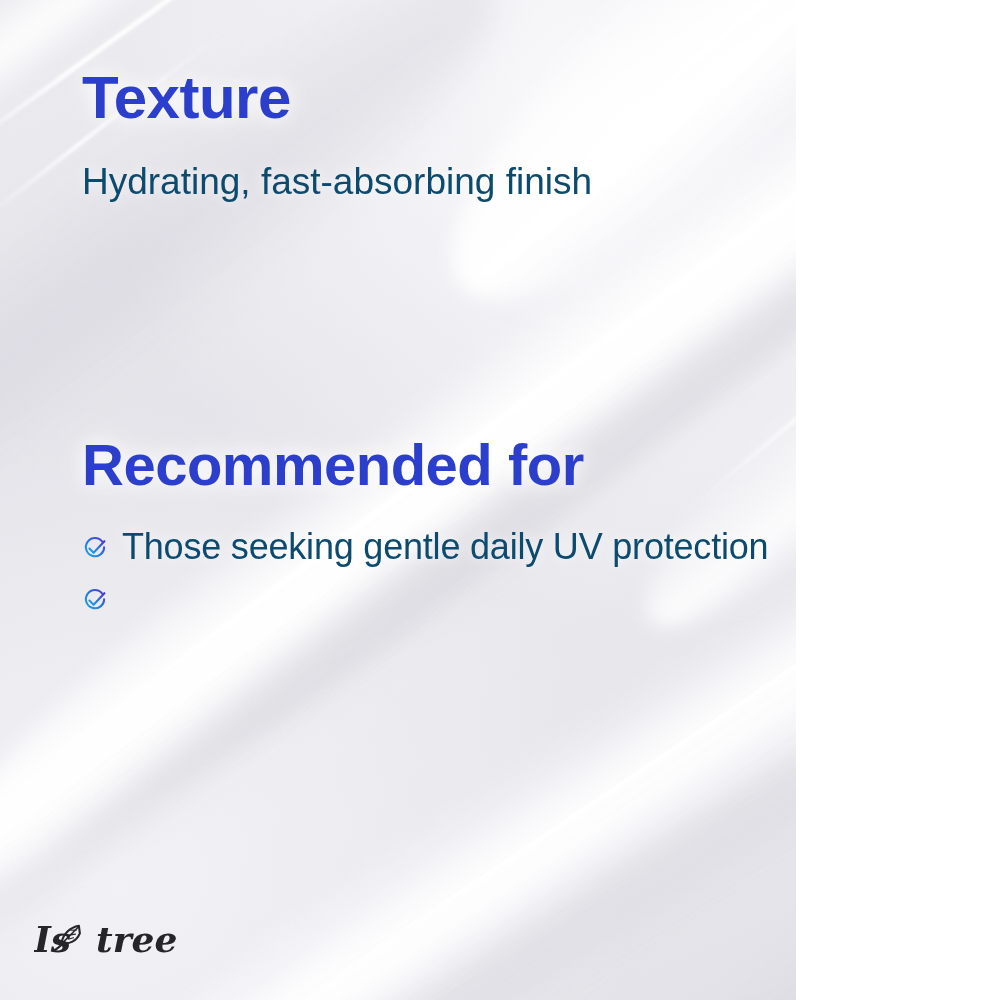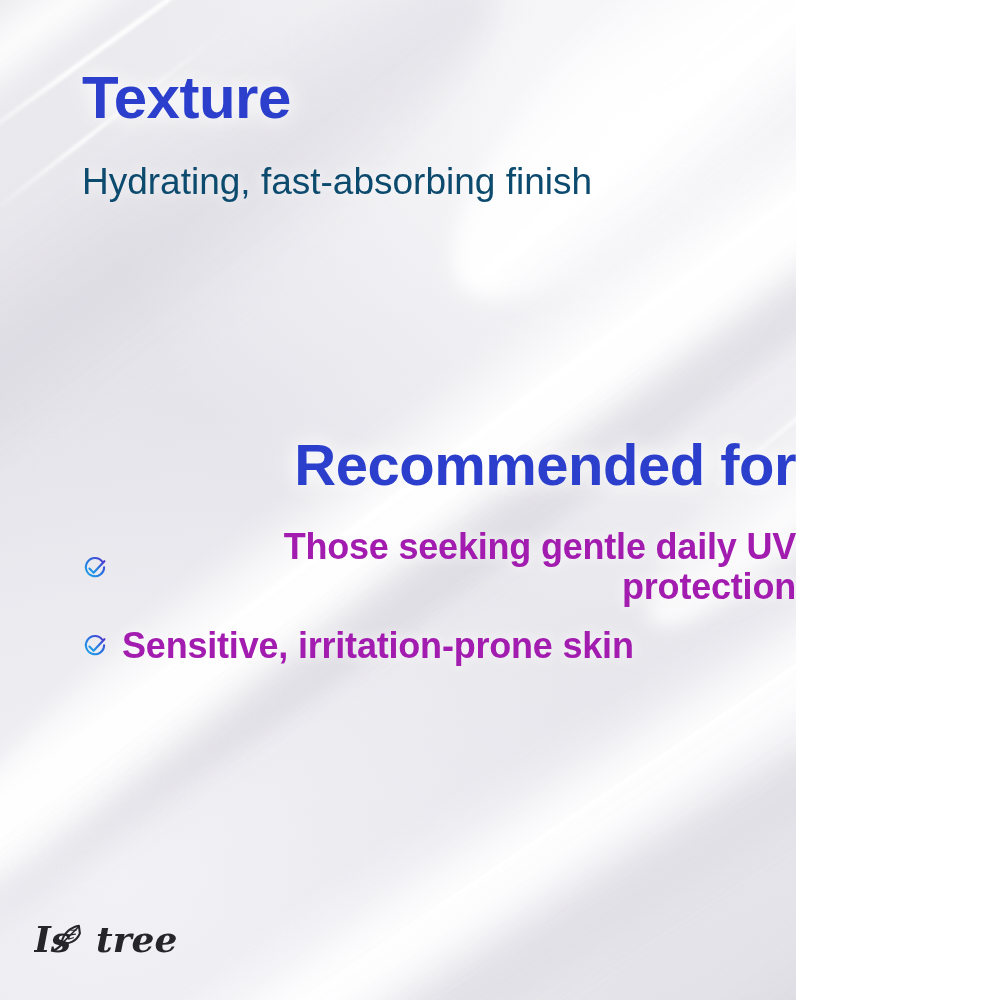--- a/index.html
+++ b/index.html
@@ -67,46 +67,45 @@
   #texture-block  { top:68px; }
   #texture-block .heading { font-size:60px; }
   #texture-block .sub {
     margin-top:34px;
     font-size:37px;
     color:#0c4a6e;
     line-height:1.1;
     text-shadow:0 0 14px rgba(255,255,255,.9);
   }
 
-  #recommended-block { top:436px;text-align:right; }
+  #recommended-block { top:436px; }
   #recommended-block .heading { font-size:58px; }
 
   .bullet-list { margin-top:33px; }
 
   .bullet-row {
     display:flex;
     align-items:center;
     gap:14px;
     margin-bottom:18px;
   }
 
   .check-icon {
     flex:0 0 auto;
     width:26px; height:26px;
     display:block;
     margin-top:3px;
   }
 
   .bullet-text {
     font-size:36px;
-    color:#a21caf;
+    color:#0c4a6e;
     line-height:1.12;
     letter-spacing:-0.2px;
     text-shadow:0 0 14px rgba(255,255,255,.9);
-    font-weight:bold;
   }
 
   
   #brand-logo {
     position:absolute;
     left:34px;
     bottom:36px;
     width:150px;
     height:52px;
   }
@@ -230,21 +229,20 @@
             <defs>
               <linearGradient id="cg2" x1="0" y1="1" x2="1" y2="0">
                 <stop offset="0%" stop-color="#1EA6E9"></stop>
                 <stop offset="55%" stop-color="#2B6FDE"></stop>
                 <stop offset="100%" stop-color="#5034CE"></stop>
               </linearGradient>
             </defs>
             <path d="M20.2 5.6 A9.1 9.1 0 1 0 22.1 11.4" fill="none" stroke="url(#cg2)" stroke-width="2.1" stroke-linecap="round"></path>
             <path d="M7.4 12.6 L11.6 16.8 L22.4 5.2" fill="none" stroke="url(#cg2)" stroke-width="2.1" stroke-linecap="round" stroke-linejoin="round"></path>
           </svg>
-          <span class="bullet-text">Sensitive, irritation-prone skin</span>
         </div>
 
       </div>
     </div>
 
     <div id="brand-logo">
       <svg viewBox="0 0 150 52">
         <text class="logo-text" x="0" y="40" font-size="36">Is</text>
 
         <g transform="translate(32,8) rotate(16)">

